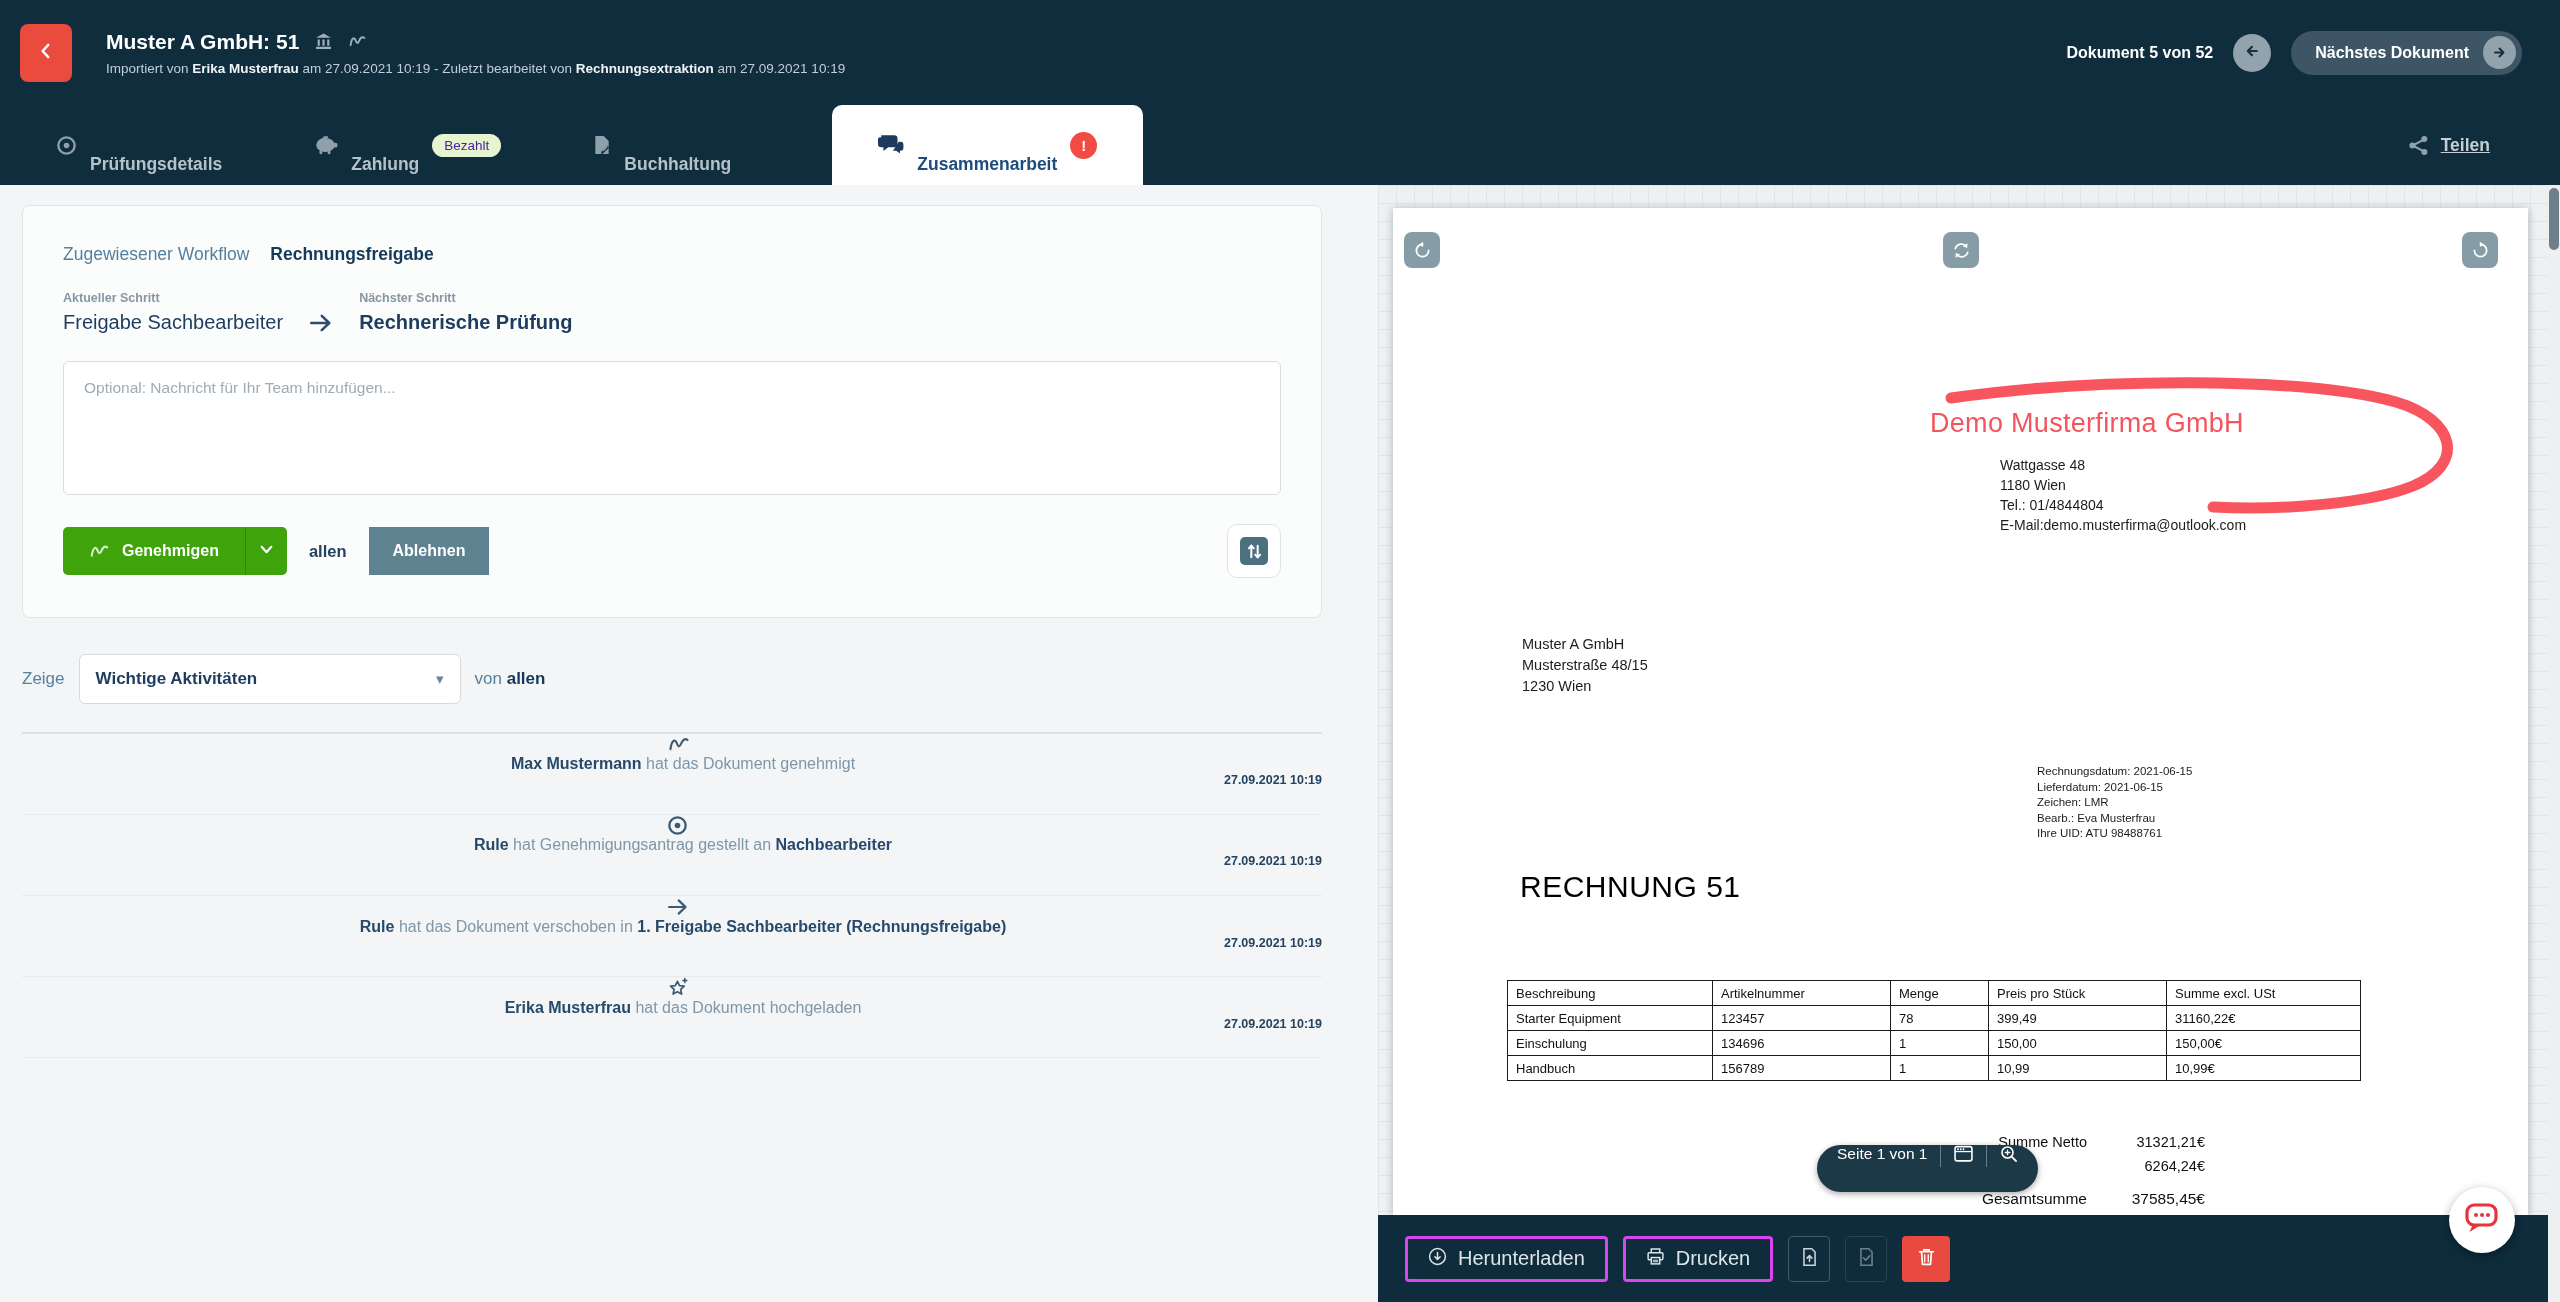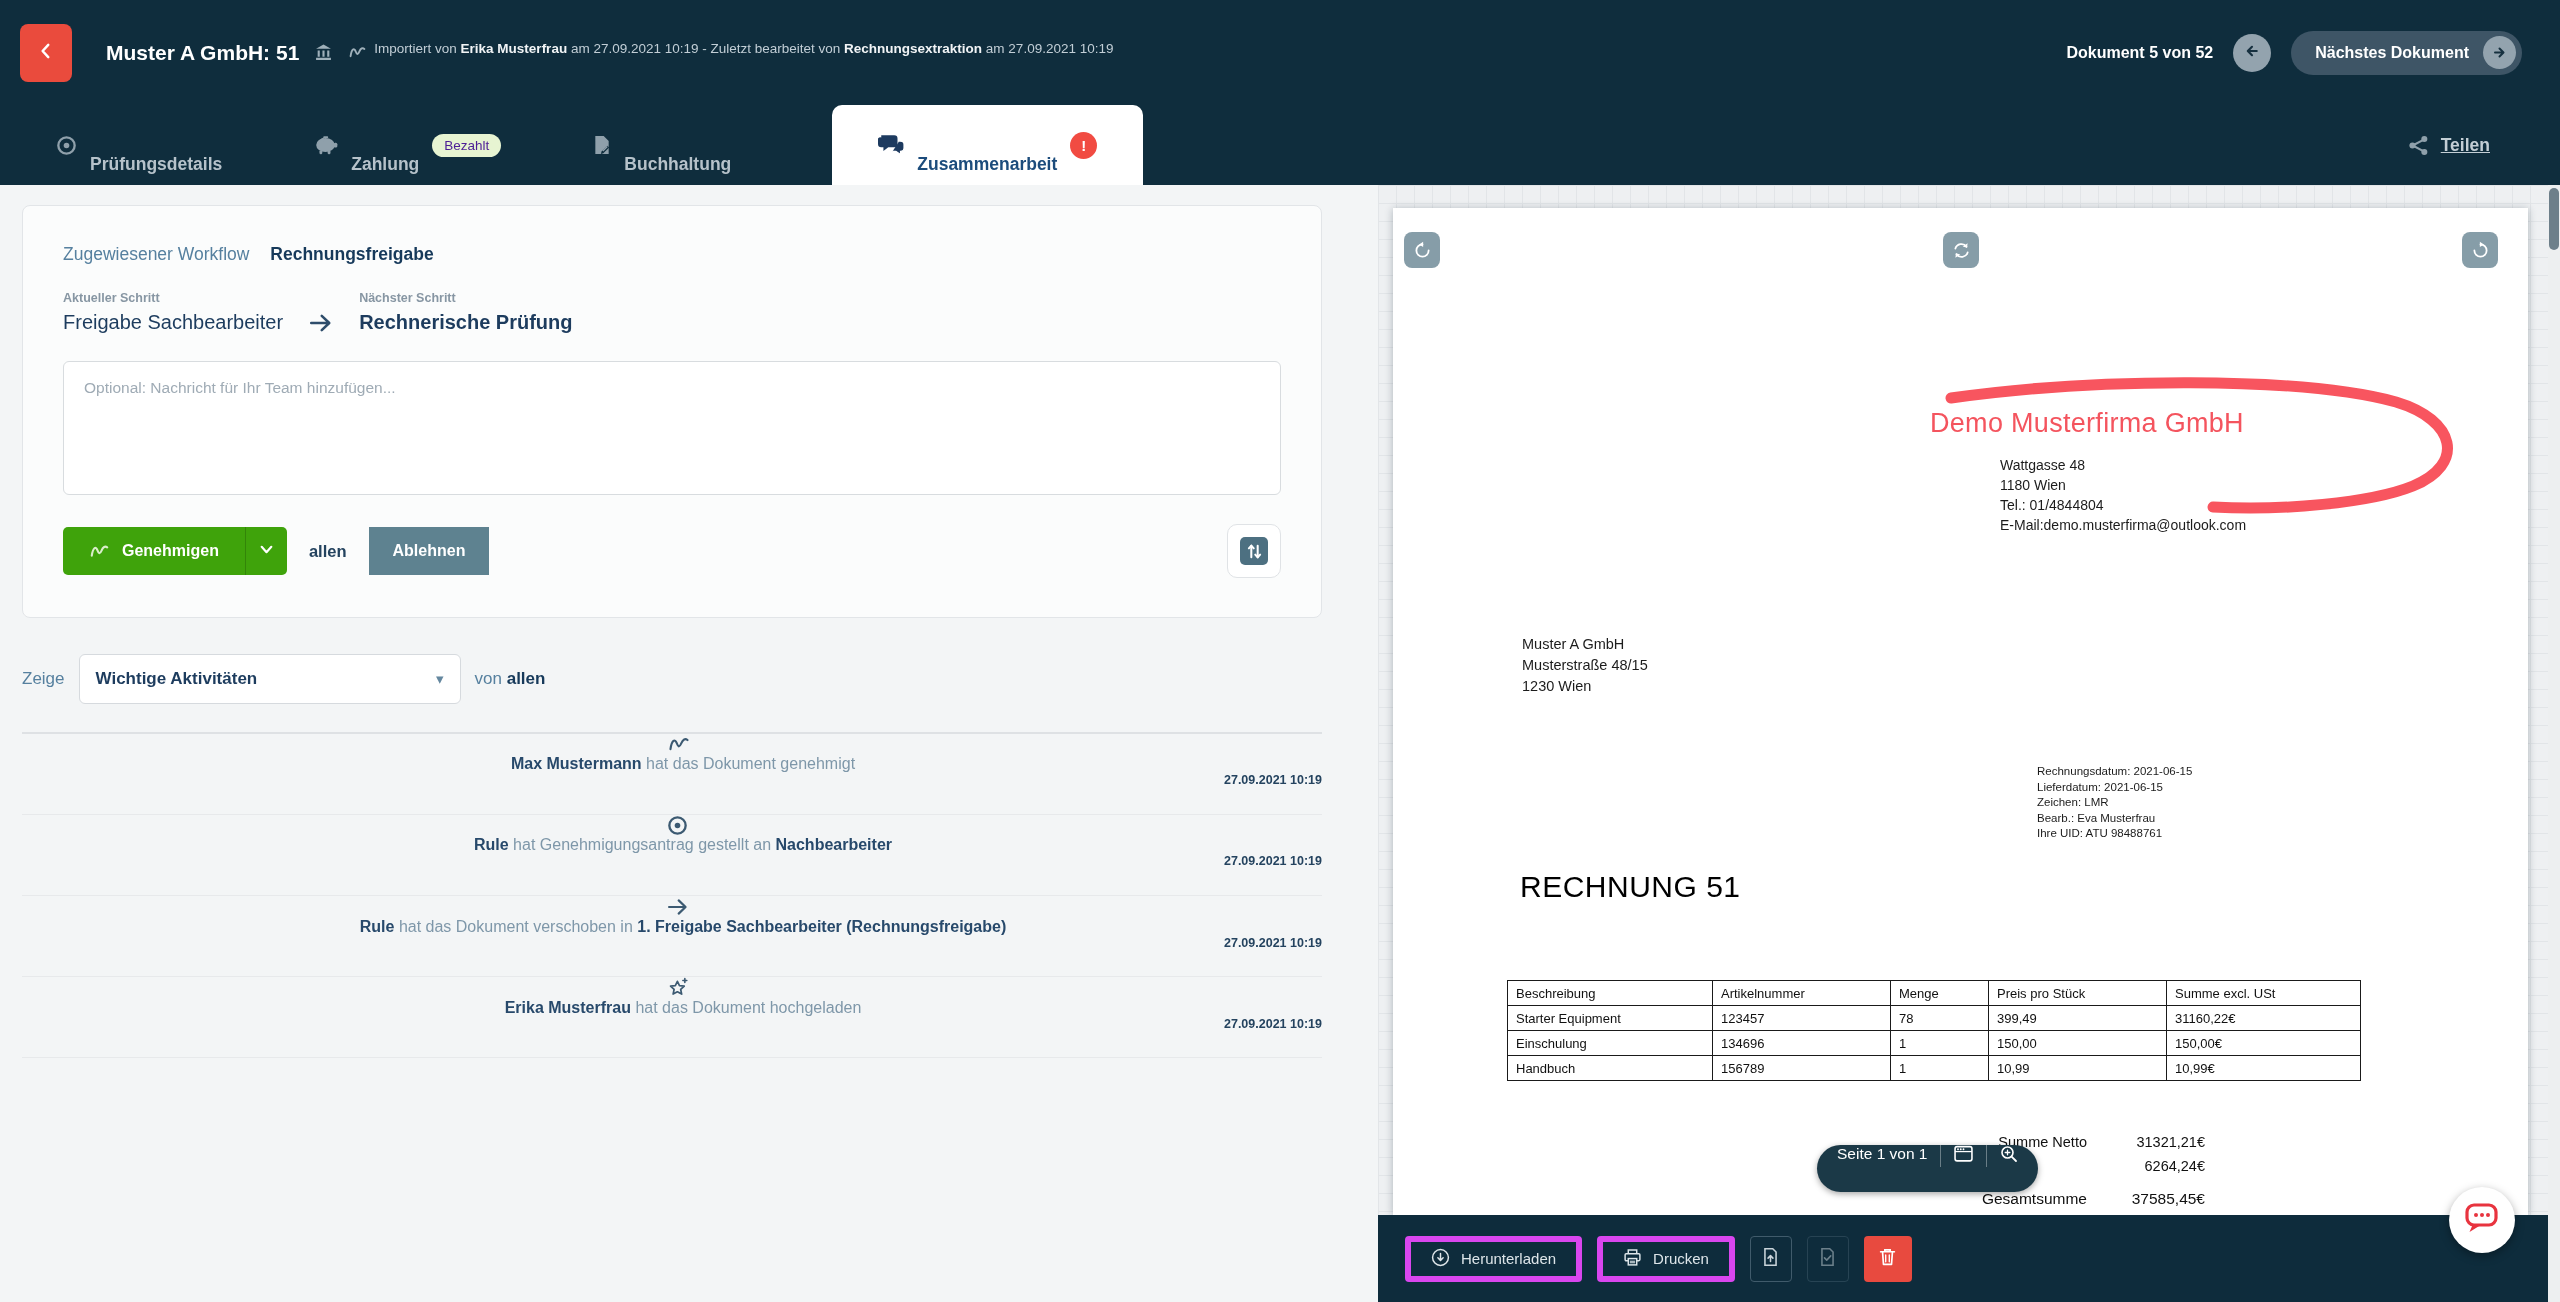--- a/index.html
+++ b/index.html
@@ -2,21 +2,21 @@
 <html><head>
 <meta charset="utf-8">
 <style>
   * { margin:0; padding:0; box-sizing:border-box; }
   html,body { width:2560px; height:1302px; overflow:hidden; }
   body { font-family:"Liberation Sans","DejaVu Sans",sans-serif; background:#f3f5f6; position:relative; color:#1d3c5e; }
 
   
   .header { position:absolute; left:0; top:0; width:2560px; height:105px; background:#0f2d3d; display:flex; align-items:center; }
   .back-btn { width:52px; height:58px; background:#ea4b3d; border-radius:8px; margin:0 34px 0 20px; display:flex; align-items:center; justify-content:center; cursor:pointer; }
-  .title-block { display:flex; gap:7px; }
+  .title-block { display:flex; flex-direction:column; gap:7px; }
   .title-row { display:flex; align-items:center; gap:16px; }
   .doc-title { color:#ffffff; font-size:21px; font-weight:700; }
   .title-icon { color:#9fb0ba; display:flex; }
   .subtitle { font-size:13.5px; color:#c2ced6; }
   .subtitle b { color:#f1f4f6; font-weight:700; }
   .header-right { margin-left:auto; display:flex; align-items:center; gap:20px; padding-right:38px; }
   .doc-counter { color:#ffffff; font-size:16px; font-weight:700; }
   .prev-circle { width:38px; height:38px; border-radius:50%; background:#93a3ae; display:flex; align-items:center; justify-content:center; cursor:pointer; }
   .next-btn { height:44px; border-radius:22px; background:#3e5566; display:flex; align-items:center; gap:14px; padding:0 6px 0 24px; cursor:pointer; border:none; }
   .next-btn .nb-label { color:#ffffff; font-size:16px; font-weight:700; }
@@ -95,21 +95,21 @@
   .tot-line { position:absolute; left:400px; width:412px; display:flex; justify-content:flex-end; align-items:baseline; font-size:14.5px; color:#111; }
   .tot-line .tot-value { width:118px; text-align:right; }
   .tot-line.grand { font-size:15.5px; }
 
   .page-pill { position:absolute; left:424px; top:937px; height:47px; border-radius:24px; background:#1b3947; display:flex; gap:13px; padding:0 20px; box-shadow:0 2px 6px rgba(0,0,0,.35); z-index:5; }
   .page-pill .pill-text { color:#ffffff; font-size:15.5px; }
   .pill-sep { width:1px; height:22px; background:rgba(255,255,255,0.35); }
   .pill-icon { display:flex; cursor:pointer; }
 
   .viewer-toolbar { position:absolute; left:0; right:0; bottom:0; height:87px; background:#0e2c3c; display:flex; align-items:center; gap:15px; padding-left:27px; }
-  .tb-btn { height:46px; background:transparent; border:6px solid #d946ef; border-radius:4px; color:#dde5e9; font-size:15px; font-family:inherit; display:flex; align-items:center; gap:11px; padding:0 20px; cursor:pointer; }
+  .tb-btn { height:46px; background:transparent; border:3px solid #d946ef; border-radius:4px; color:#dde5e9; font-size:20px; font-family:inherit; display:flex; align-items:center; gap:11px; padding:0 20px; cursor:pointer; }
   .tb-icon-btn { width:42px; height:46px; background:transparent; border:1px solid #405b6b; border-radius:4px; color:#c9d4da; display:flex; align-items:center; justify-content:center; cursor:pointer; }
   .tb-icon-btn.dim { opacity:0.5; }
   .tb-trash { width:48px; height:46px; background:#e84a3f; border:none; border-radius:4px; display:flex; align-items:center; justify-content:center; cursor:pointer; }
 
   
   .chat-widget { position:absolute; right:45px; bottom:49px; width:66px; height:66px; border-radius:50%; background:#ffffff; box-shadow:0 3px 10px rgba(0,0,0,0.35); display:flex; align-items:center; justify-content:center; cursor:pointer; z-index:20; }
 
   
   .scrollbar { position:absolute; right:0; top:185px; width:12px; bottom:0; background:#edeff0; }
   .scroll-thumb { position:absolute; left:1px; right:1px; top:3px; height:62px; background:#6d7f8a; border-radius:5px; }

